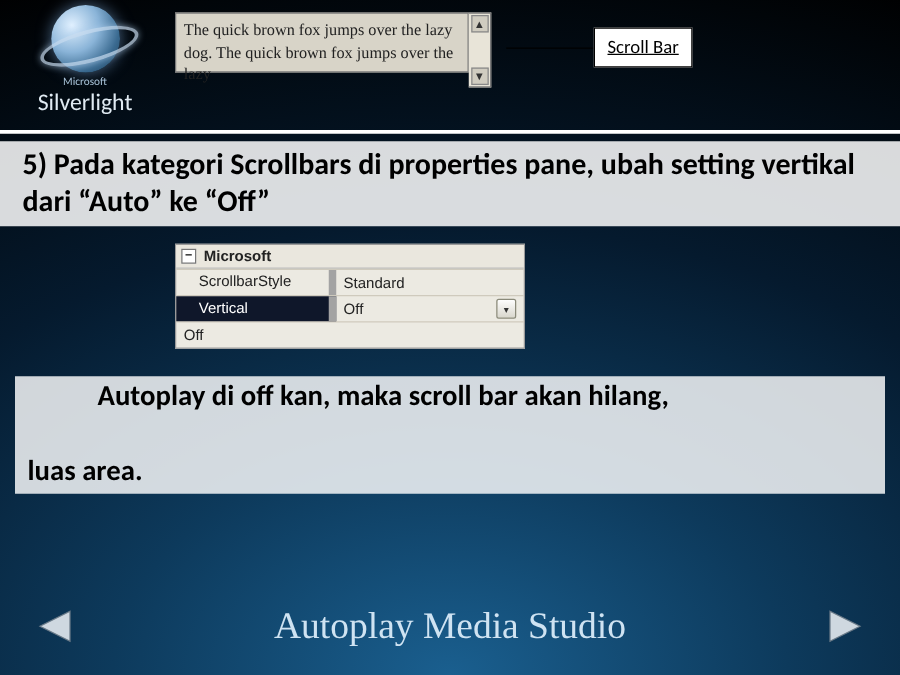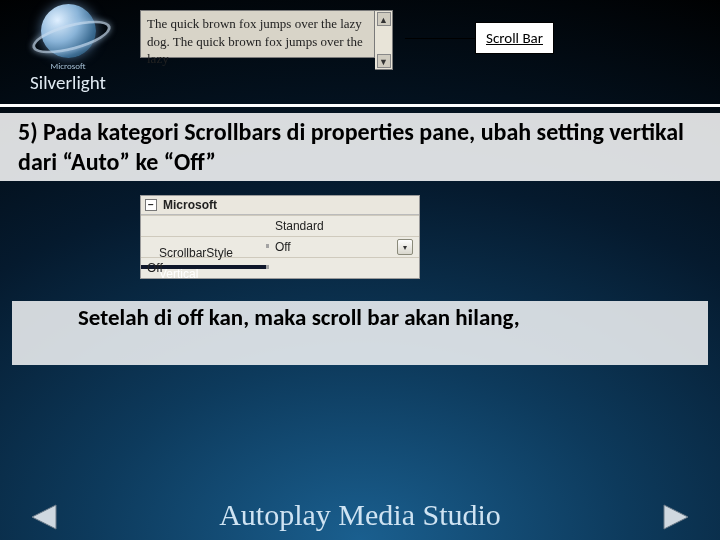--- a/index.html
+++ b/index.html
@@ -154,22 +154,21 @@
     font-size:10px;line-height:1;
   }
   .props-row {
     display:flex;
     border-top:1px solid #cfcabd;
     height:21px;
   }
   .props-row .k {
     width: 46%;
     padding: 2px 22px 2px 18px;
-    border-right:3px solid #a3a3a3;
-    margin-top:28px;
+    border-right:6px solid #a3a3a3;
   }
   .props-row .v {
     flex:1;
     padding: 2px 6px;
     display:flex;
     align-items:center;
     justify-content:space-between;
   }
   .props-row.selected .k {
     background: #0f172a;
@@ -190,24 +189,24 @@
     font-size: 23px;
     font-weight: bold;
     line-height: 1.3;
     margin: 22px 12px 0 12px;
     padding: 2px 10px;
   }
   .para2 .indent { display:inline-block; width:56px; }
 
   .footer {
     position: absolute;
-    bottom: 8px;
+    bottom: 22px;
     left: 0; right: 0;
     display: flex;
-    align-items: flex-end;
+    align-items: center;
     justify-content: space-between;
     padding: 0 26px;
   }
   .footer-title {
     font-family: "Times New Roman", serif;
     font-size: 30px;
     color: #cfe3f2;
     text-align:center;
     flex:1;
   }
@@ -262,22 +261,23 @@
     </div>
   </div>
   <div class="props-row">
     <div class="v">
       <span>Off</span>
     </div>
   </div>
 </div>
 
 <div class="para2">
-  <span class="indent"></span><span>Setelah di off kan, maka scroll bar akan hilang,</span><br>
+  <span class="indent"></span><span>Autoplay di off kan, maka scroll bar akan hilang,</span><br>
   <br>
+  <span>luas area.</span>
 </div>
 
 <div class="footer">
   <div class="nav-btn">
     <svg width="34" height="30">
       <polygon points="30,3 30,27 6,15" fill="#cfd8e0" stroke="#6a7a88" stroke-width="1"></polygon>
     </svg>
   </div>
   <div class="footer-title">Autoplay Media Studio</div>
   <div class="nav-btn">

